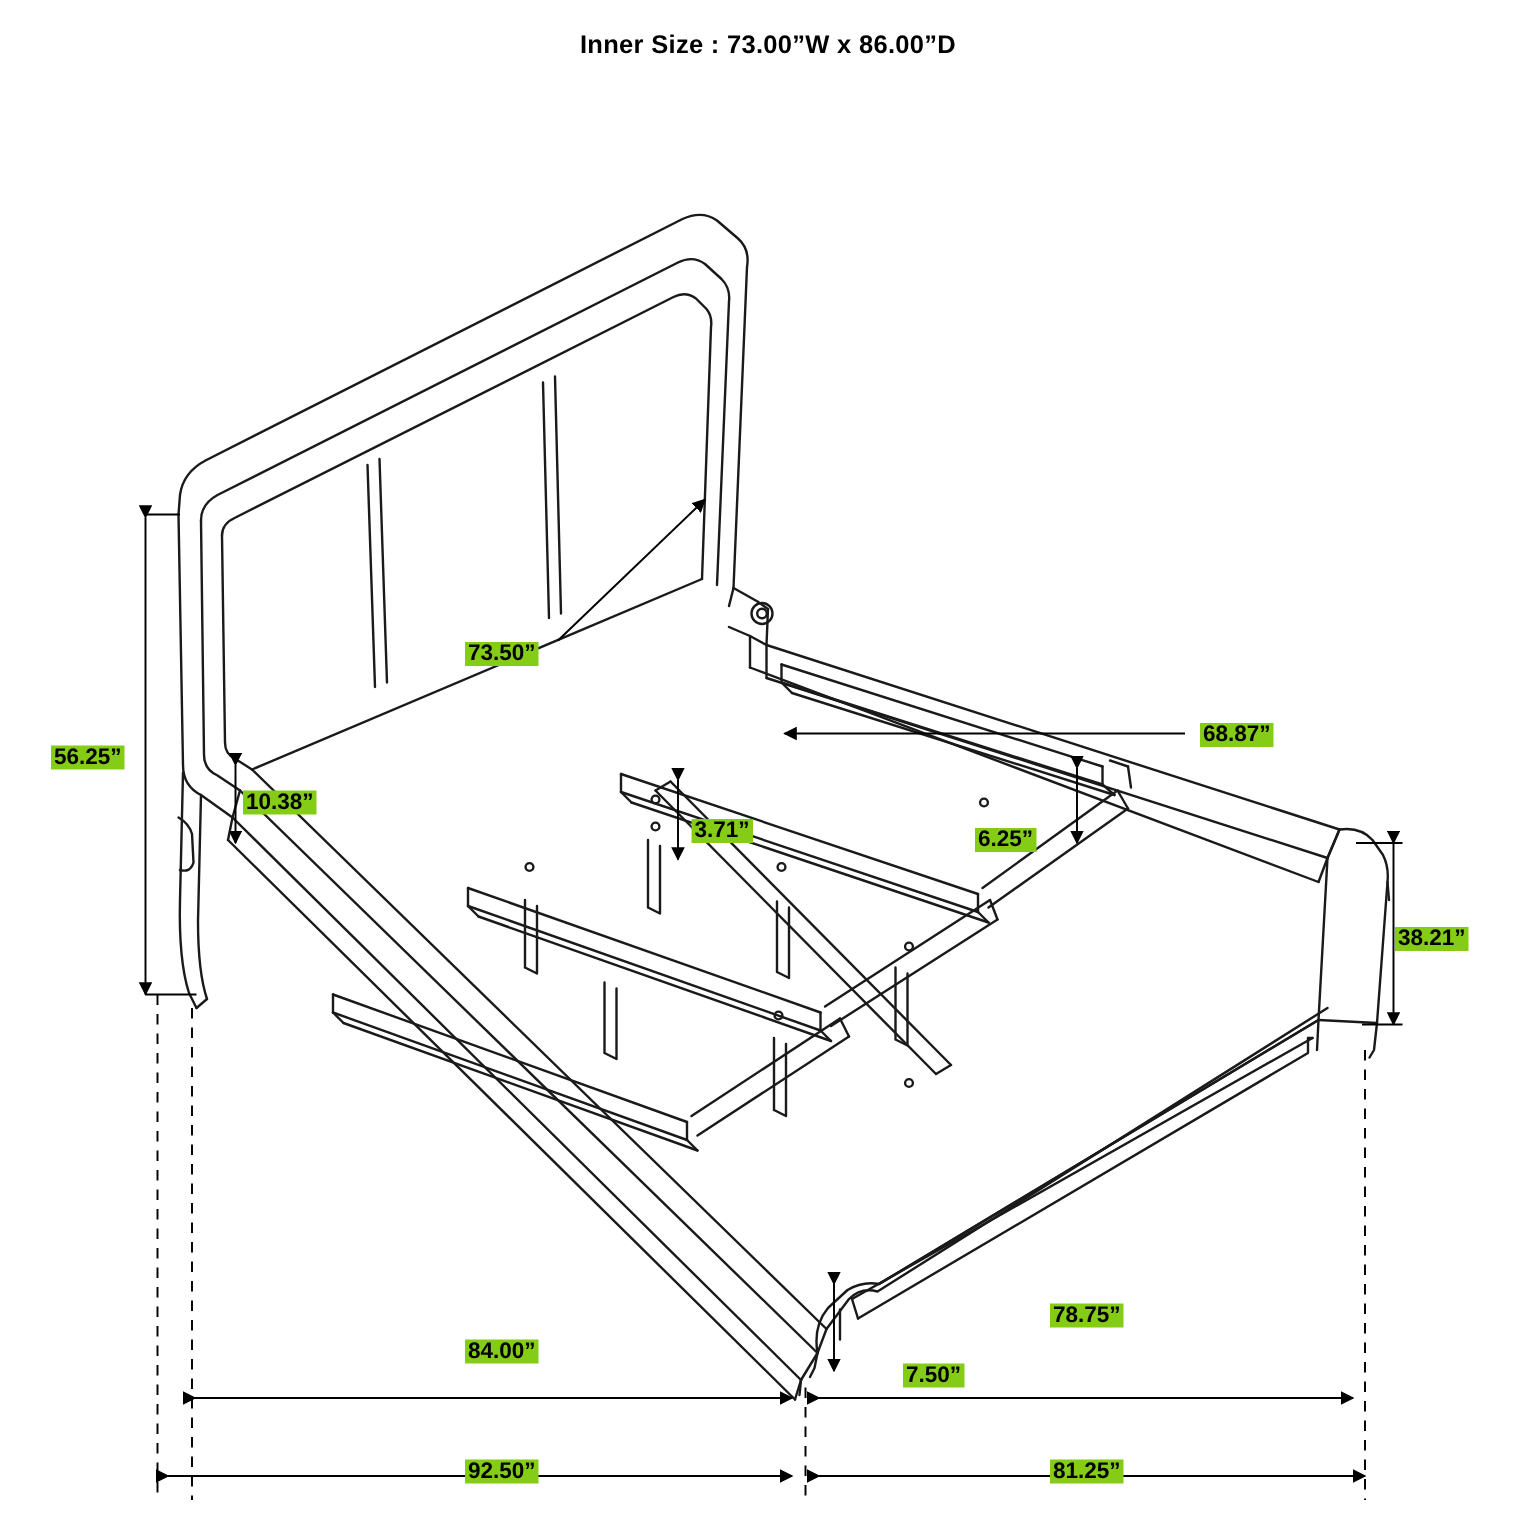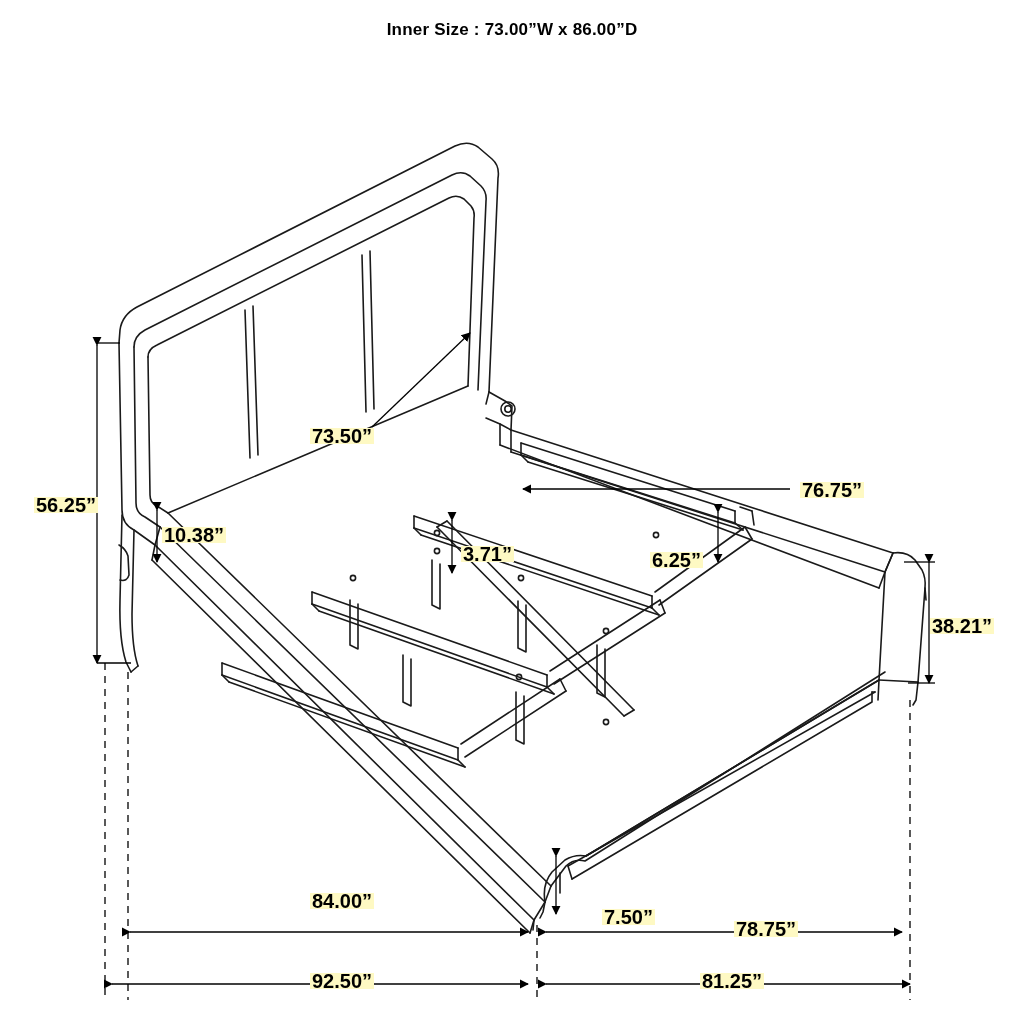--- a/index.html
+++ b/index.html
@@ -31,24 +31,24 @@
   }
   svg.layer {
     position: absolute;
     top: 0;
     left: 0;
     width: 1024px;
     height: 1024px;
   }
   .dim-label {
     position: absolute;
-    font-size: 20px;
+    font-size: 15px;
     font-weight: bold;
     white-space: nowrap;
-    background: #fef9c3;
+    background: #84cc16;
     padding: 0 2px;
     line-height: 16px;
   }
 </style>
 </head>
 <body>
 
 <div id="diagram-root">
 
   <div class="title">Inner Size : 73.00”W x 86.00”D</div>
@@ -228,24 +228,24 @@
       <line x1="130" y1="932" x2="528" y2="932" marker-start="url(#arrStart)" marker-end="url(#arrEnd)"></line>
       <line x1="546" y1="932" x2="902" y2="932" marker-start="url(#arrStart)" marker-end="url(#arrEnd)"></line>
 
       <line x1="112" y1="984" x2="528" y2="984" marker-start="url(#arrStart)" marker-end="url(#arrEnd)"></line>
       <line x1="546" y1="984" x2="910" y2="984" marker-start="url(#arrStart)" marker-end="url(#arrEnd)"></line>
     </g>
   </svg>
 
   <div class="dim-label" style="left:310px; top:428px;">73.50”</div>
   <div class="dim-label" style="left:34px; top:497px;text-align:right;">56.25”</div>
-  <div class="dim-label" style="left:800px; top:482px;">76.75”</div>
+  <div class="dim-label" style="left:800px; top:482px;">68.87”</div>
   <div class="dim-label" style="left:162px; top:527px;">10.38”</div>
   <div class="dim-label" style="left:461px; top:546px;">3.71”</div>
   <div class="dim-label" style="left:650px; top:552px;">6.25”</div>
   <div class="dim-label" style="left:930px; top:618px;">38.21”</div>
   <div class="dim-label" style="left:566px; top:909px;margin-left:36px;">7.50”</div>
   <div class="dim-label" style="left:310px; top:893px;">84.00”</div>
-  <div class="dim-label" style="left:700px; top:921px;margin-left:34px;">78.75”</div>
+  <div class="dim-label" style="left:700px; top:869px;">78.75”</div>
   <div class="dim-label" style="left:310px; top:973px;">92.50”</div>
   <div class="dim-label" style="left:700px; top:973px;">81.25”</div>
 
 </div>
 
 </body></html>

